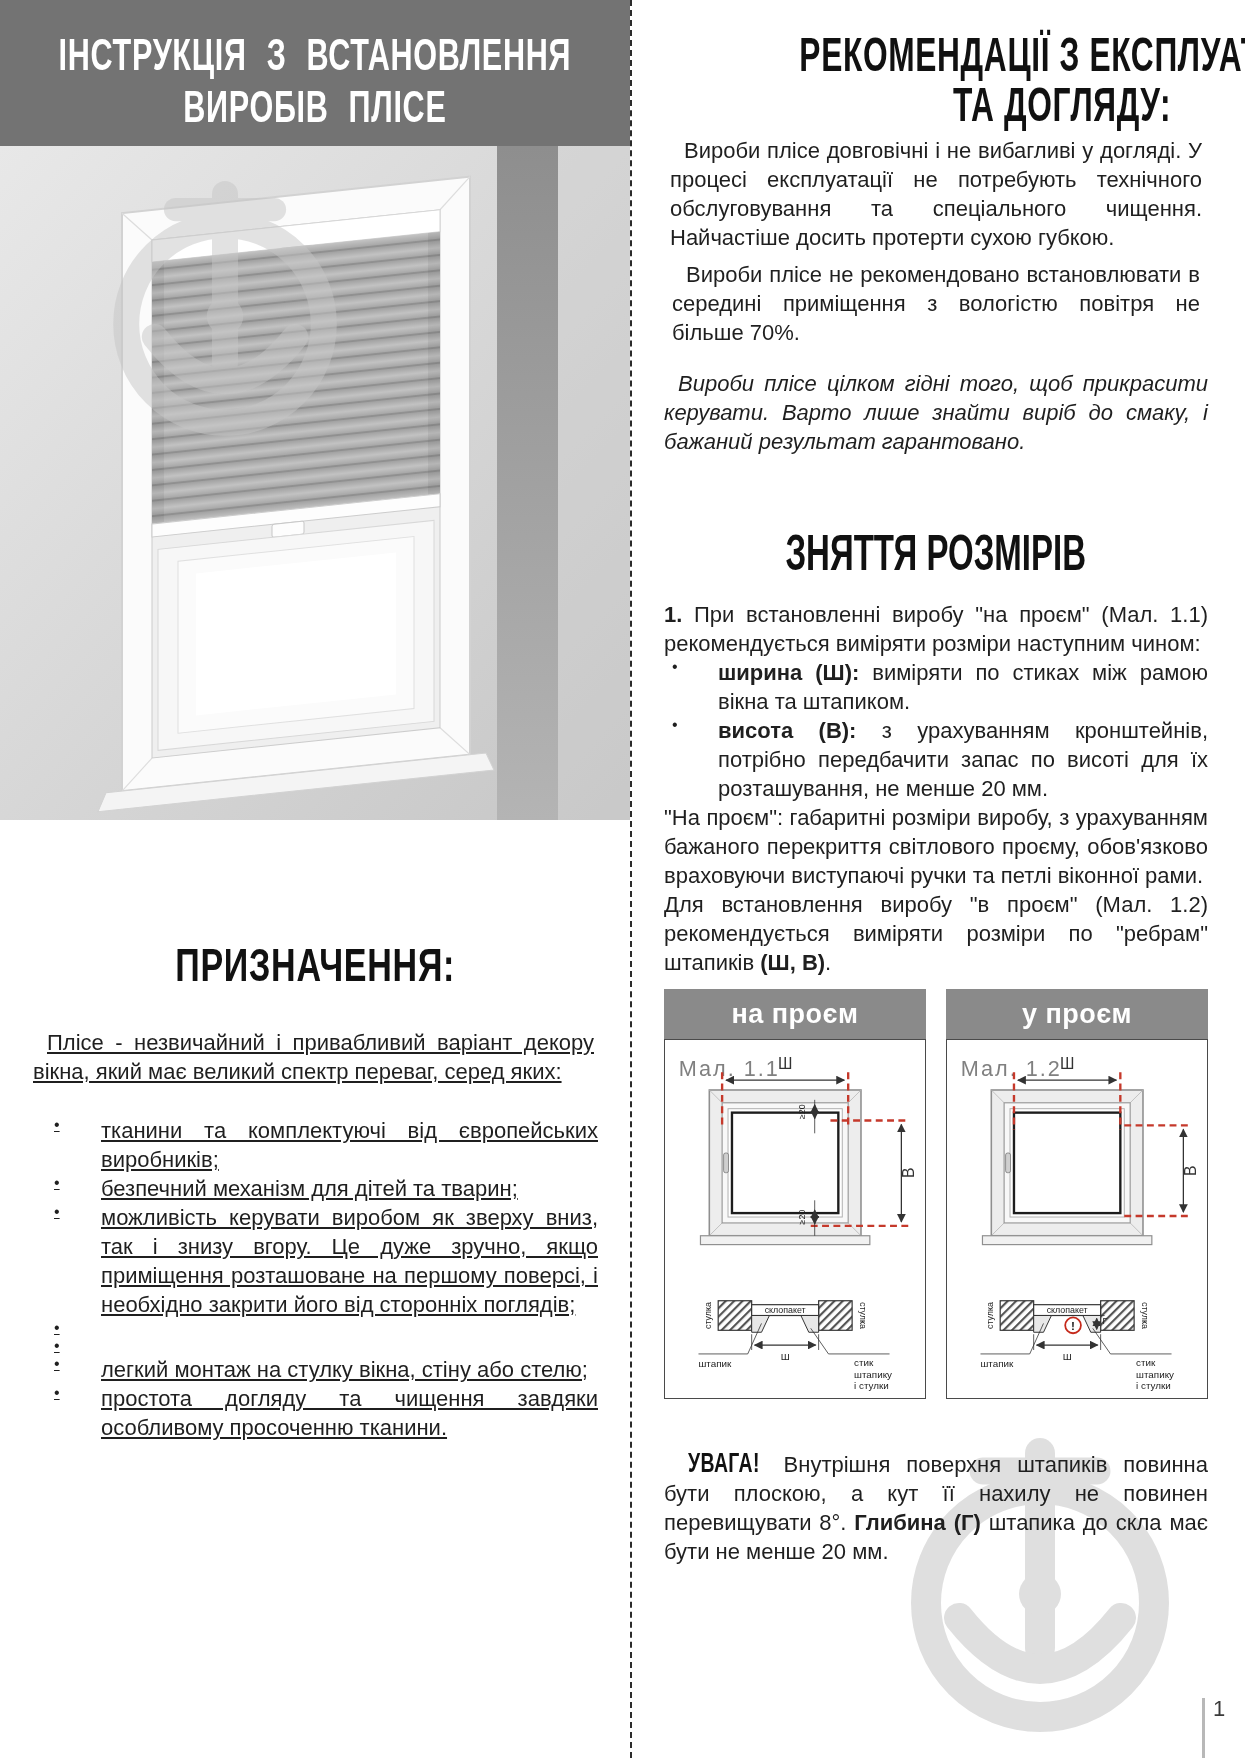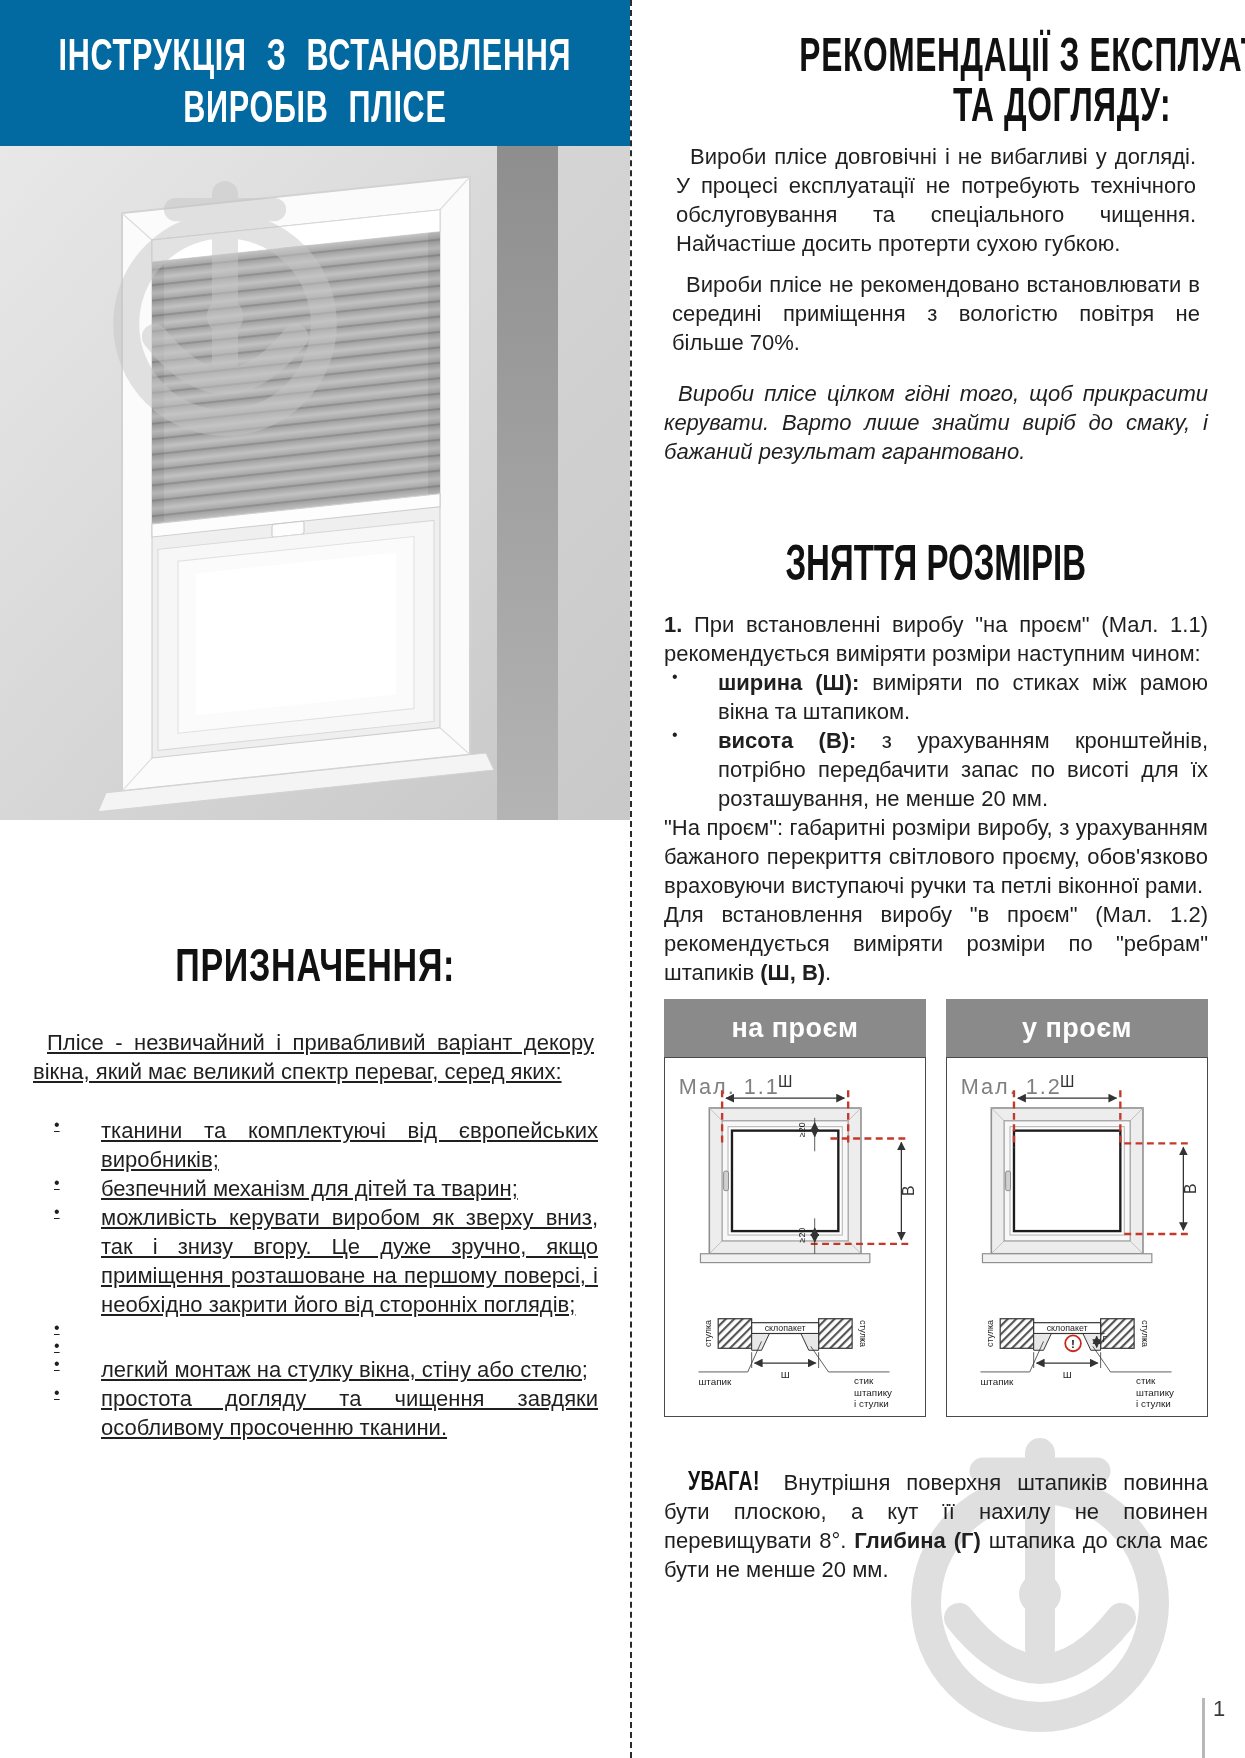--- a/index.html
+++ b/index.html
@@ -10,21 +10,21 @@
     overflow:hidden;
   }
   .page { position:relative; width:1245px; height:1758px; background:#fff; }
 
   
   .divider { position:absolute; left:630px; top:0; height:1758px; width:0;
              border-left:2px dashed #2b2b2b; z-index:3; }
 
   
   .band { position:absolute; left:0; top:0; width:630px; height:162px;
-          background:#0369a1; display:flex; align-items:center; justify-content:center; }
+          background:#737373; display:flex; align-items:center; justify-content:center; }
   .band-inner { text-align:center; color:#ffffff; display:inline-block;
                 transform:scaleX(.68); transform-origin:50% 50%; }
   .band-line { display:block; font-size:45px; font-weight:bold; line-height:1.16;
                letter-spacing:1px; word-spacing:16px; white-space:nowrap; }
 
   .photo { position:absolute; left:0; top:146px; width:630px; height:674px; }
 
   .left-content { position:absolute; left:33px; top:938px; width:565px; z-index:2;text-decoration:underline; }
 
   .h-center { text-align:center; }
@@ -55,21 +55,21 @@
 
   .h-measuring { margin-top:68px; }
   .h-measuring-span { display:inline-block; font-size:50px; font-weight:bold;
                       transform:scaleX(.66); transform-origin:50% 50%;
                       white-space:nowrap; color:#111; }
   .step1 { margin-top:18px; }
   .right-col .dot { box-sizing:border-box; flex:0 0 54px; padding-left:8px; }
 
   .diagrams { display:flex; gap:20px; margin-top:12px; }
   .diagram { width:262px; }
-  .diag-tab { height:58px; background:#8a8a8a; color:#fff; font-size:27px; font-weight:bold;
+  .diag-tab { height:50px; background:#8a8a8a; color:#fff; font-size:27px; font-weight:bold;
               display:flex; align-items:center; justify-content:center; letter-spacing:.5px; }
   .diag-box { border:1.6px solid #4a4a4a; height:358px; background:transparent; }
   .diag-box svg { display:block; width:100%; height:100%; }
 
   .warning { margin-top:50px; }
   .warn-label { display:inline-block; font-weight:bold; font-size:27px; letter-spacing:.5px;
                 transform:scaleX(.72); transform-origin:0 78%; margin-right:-24px; color:#111; }
 
   
   .pageno-rule { position:absolute; left:1202px; top:1698px; width:3px; height:60px; background:#b8b8b8; }
@@ -195,21 +195,21 @@
 
   <div class="right-col">
 
     <div class="h-center h-care">
       <span class="h-care-span">
         <span>РЕКОМЕНДАЦІЇ З ЕКСПЛУАТАЦІЇ</span>
         <span>ТА ДОГЛЯДУ:</span>
       </span>
     </div>
 
-    <p class="body indent p1" style="margin:12px">Вироби плісе довговічні і не вибагливі у догляді. У процесі експлуатації не потребують технічного обслуговування та спеціального чищення. Найчастіше досить протерти сухою губкою.</p>
+    <p class="body indent p1" style="margin:6px">Вироби плісе довговічні і не вибагливі у догляді. У процесі експлуатації не потребують технічного обслуговування та спеціального чищення. Найчастіше досить протерти сухою губкою.</p>
     <p class="body indent" style="margin:8px">Вироби плісе не рекомендовано встановлювати в середині приміщення з вологістю повітря не більше 70%.</p>
     <p class="body indent italic p3" style="margin-bottom:0">Вироби плісе цілком гідні того, щоб прикрасити керувати. Варто лише знайти виріб до смаку, і бажаний результат гарантовано.</p>
 
     <div class="h-center h-measuring">
       <span class="h-measuring-span">ЗНЯТТЯ РОЗМІРІВ</span>
     </div>
 
     <p class="body step1" style="margin-bottom:0"><b>1.</b><span> При встановленні виробу "на проєм" (Мал. 1.1) рекомендується виміряти розміри наступним чином:</span></p>
 
     <ul class="bullets">

